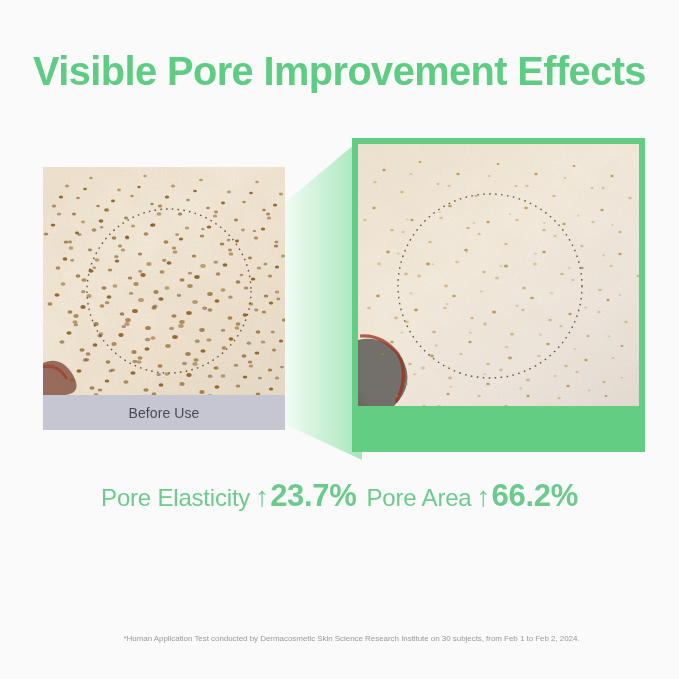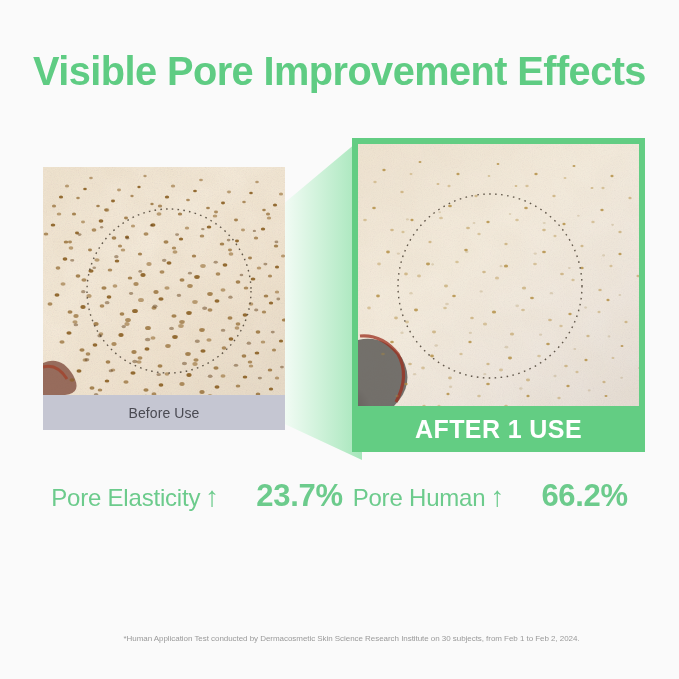--- a/index.html
+++ b/index.html
@@ -139,21 +139,20 @@
   .stat-arrow {
     font-size: 28px;
     font-weight: bold;
     padding: 0 1px 0 5px;
   }
   .stat-value {
     font-size: 31px;
     font-weight: bold;
     letter-spacing: -0.3px;
     padding-right: 10px;
-    margin-left: 36px;
   }
   .stat-value.last { padding-right: 0; }
 
   
   .footnote {
     position: absolute;
     left: 12px;
     top: 634px;
     width: 679px;
     text-align: center;
@@ -368,23 +367,22 @@
           <use href="#apores" transform="translate(18,22)" opacity="0.62"></use>
           <use href="#apores" transform="translate(-9,12)" opacity="0.5"></use>
         </g>
         <g fill="#8a6a24" opacity="0.5">
           <use href="#apores" transform="translate(26,52) scale(0.9)" opacity="0.4"></use>
         </g>
 
         <circle cx="132" cy="142" r="92" fill="none" stroke="#4a4033" stroke-width="1.4" stroke-dasharray="1.6 4.4" opacity="0.85"></circle>
       </svg>
     </div>
-    <div class="after-caption">AFTER 1 USE</div>
   </div>
 </div>
 
 <div class="stats">
   <div class="stat-row">
-    <span class="stat-label">Pore Elasticity</span><span class="stat-arrow">↑</span><span class="stat-value">23.7%</span><span class="stat-label">Pore Human</span><span class="stat-arrow">↑</span><span class="stat-value last">66.2%</span>
+    <span class="stat-label">Pore Elasticity</span><span class="stat-arrow">↑</span><span class="stat-value">23.7%</span><span class="stat-label">Pore Area</span><span class="stat-arrow">↑</span><span class="stat-value last">66.2%</span>
   </div>
 </div>
 
 <div class="footnote">*Human Application Test conducted by Dermacosmetic Skin Science Research Institute on 30 subjects, from Feb 1 to Feb 2, 2024.</div>
 
 </body></html>

